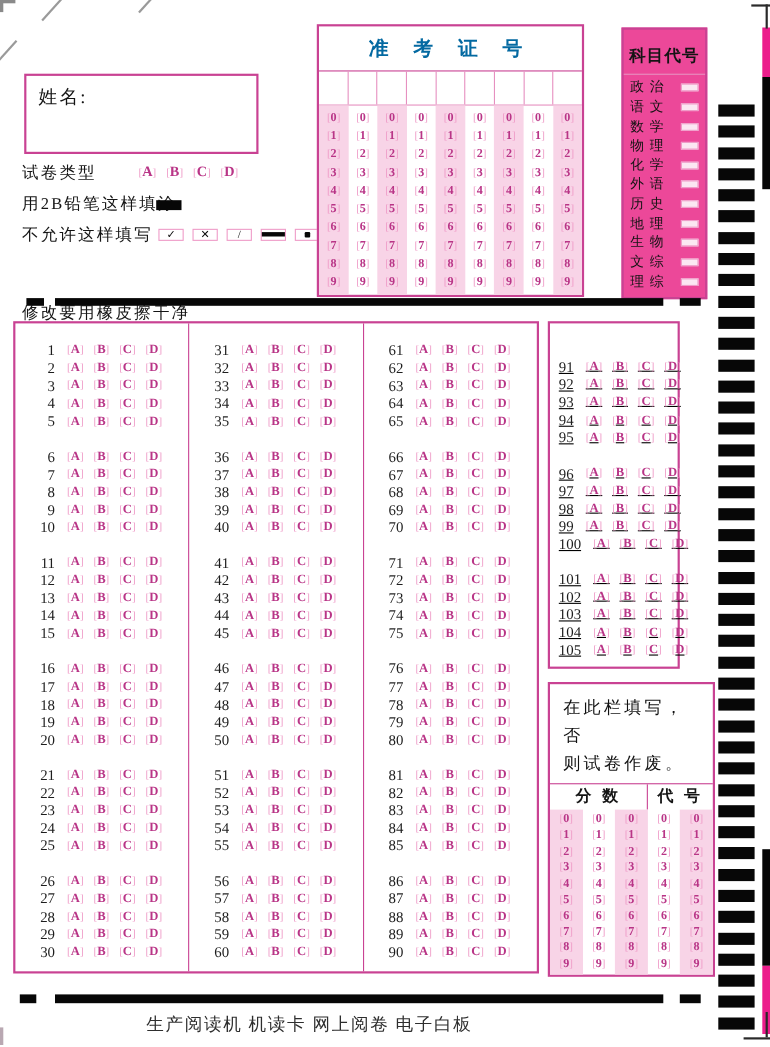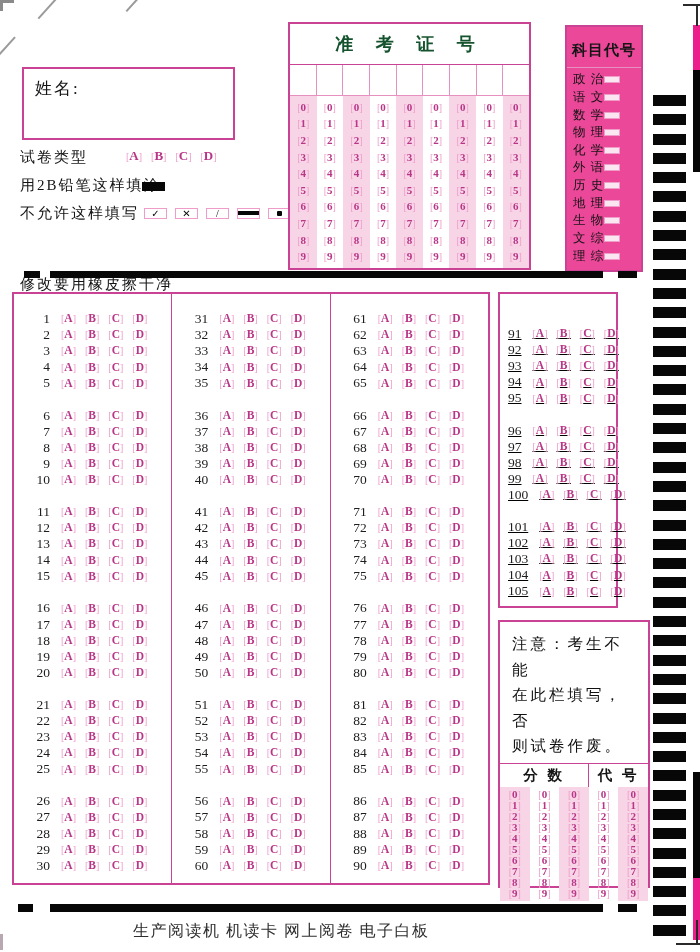--- a/index.html
+++ b/index.html
@@ -37,41 +37,41 @@
   .wrong-marks { position:absolute; left:144px; top:207px; display:flex; gap:8px; align-items:center; height:12px; }
   .wrong-box { width:23px; height:11px; border:1px solid var(--bracket); display:inline-flex;
     align-items:center; justify-content:center; font-size:10px; color:#070707; position:relative; overflow:visible; }
   .wline { display:block; width:25px; height:4px; background:#070707; }
   .wdot  { display:block; width:5px; height:5px; background:#070707; border-radius:1px; }
 
   
   .adm-box { position:absolute; left:288px; top:22px; width:243px; height:248px;
     border:2px solid var(--magenta); display:flex; flex-direction:column; background:#fff; }
   .adm-title { height:41px; line-height:41px; text-align:center; font-size:18px; font-weight:bold;
-    color:#14532d; letter-spacing:9px; border-bottom:1px solid var(--magenta); }
+    color:#0369a1; letter-spacing:9px; border-bottom:1px solid var(--magenta); }
   .adm-write-row { height:31px; display:flex; border-bottom:1px solid var(--pinkline); }
   .adm-write-cell { flex:1; border-right:1px solid var(--pinkline); }
   .adm-write-cell:last-child { border-right:none; }
   .adm-grid { flex:1; display:flex; }
   .adm-col { flex:1; display:flex; flex-direction:column; justify-content:space-around;
     align-items:center; padding:3px 0; }
   .shaded { background: var(--shade); }
 
   
   .bub { display:inline-block; font-size:11.5px; font-weight:bold; color:var(--letter);
     line-height:1; white-space:nowrap; }
   .bub .bk { color:var(--bracket); font-weight:normal; font-size:10px; }
 
   
   .subj-box { position:absolute; left:565px; top:25px; width:78px; height:247px;
     border:2px solid var(--magenta); background:#ec4899; display:flex; flex-direction:column; }
   .subj-title { text-align:center; font-size:15px; font-weight:bold; color:#141414;
     padding:14px 0 7px; border-bottom:1px solid var(--pinkline); letter-spacing:1px; }
   .subj-rows { flex:1; display:flex; flex-direction:column; justify-content:space-around; padding:3px 6px 5px; }
-  .subj-row { display:flex; align-items:center; }
+  .subj-row { display:flex; align-items:center; justify-content:space-between; }
   .subj-label { font-size:12.5px; color:#141414; letter-spacing:1px; }
   .subj-bubble { width:16px; height:7px; border:1px solid var(--bracket); background:var(--bubblefill); }
 
   
   .hb { position:absolute; background:#070707; }
   .hb-t1 { left:24px; top:271px; width:16px; height:7px; }
   .hb-t2 { left:50px; top:271px; width:553px; height:7px; }
   .hb-t3 { left:618px; top:271px; width:19px; height:7px; }
   .hb-b1 { left:18px; top:904px; width:15px; height:8px; }
   .hb-b2 { left:50px; top:904px; width:553px; height:8px; }
@@ -1128,21 +1128,20 @@
           <span class="bub q-opt"><span class="bk">[</span><span class="bl">A</span><span class="bk">]</span></span>
           <span class="bub q-opt"><span class="bk">[</span><span class="bl">B</span><span class="bk">]</span></span>
           <span class="bub q-opt"><span class="bk">[</span><span class="bl">C</span><span class="bk">]</span></span>
           <span class="bub q-opt"><span class="bk">[</span><span class="bl">D</span><span class="bk">]</span></span>
         </div>
       </div>
     </div>
 
   <div class="notice-box">
     <div class="notice-text">
-      <div>注意：考生不能</div>
       <div>在此栏填写，否</div>
       <div>则试卷作废。</div>
     </div>
     <div class="score-header">
       <div class="hcell hc-score">分 数</div>
       <div class="hcell hc-code">代 号</div>
     </div>
     <div class="score-grid">
         <div class="score-col shaded">
           <span class="bub"><span class="bk">[</span><span class="bl">0</span><span class="bk">]</span></span>

